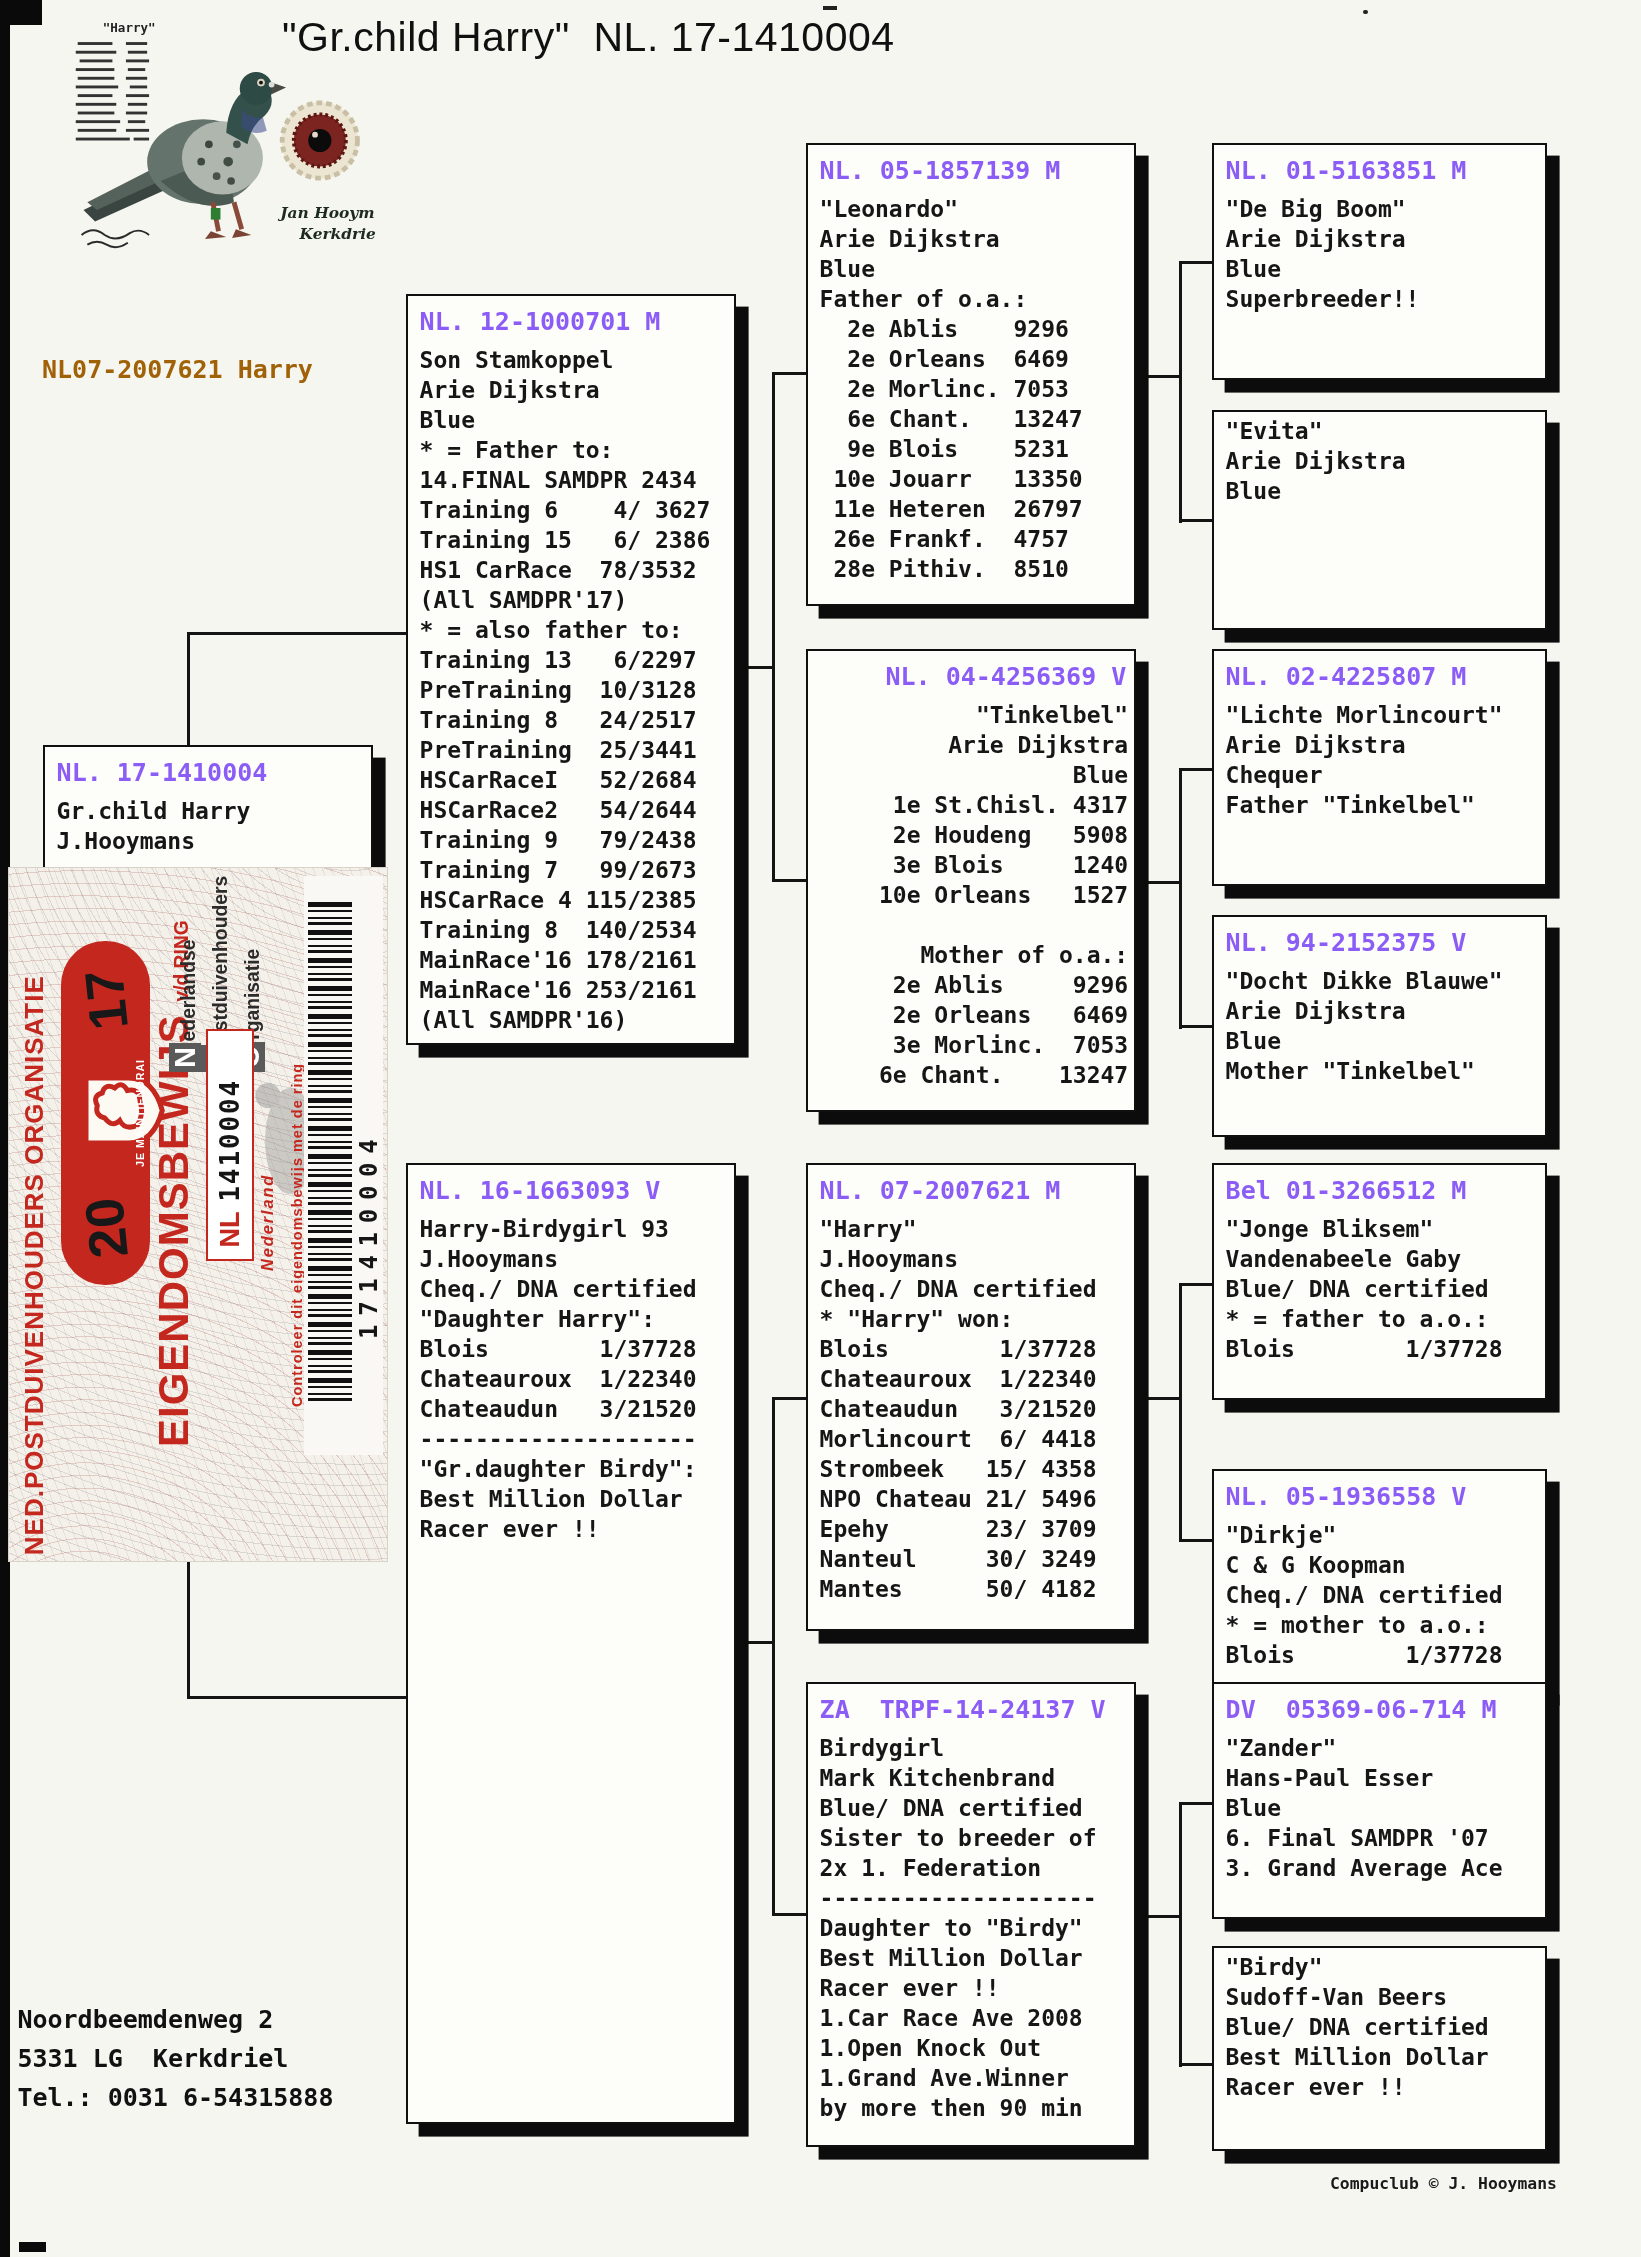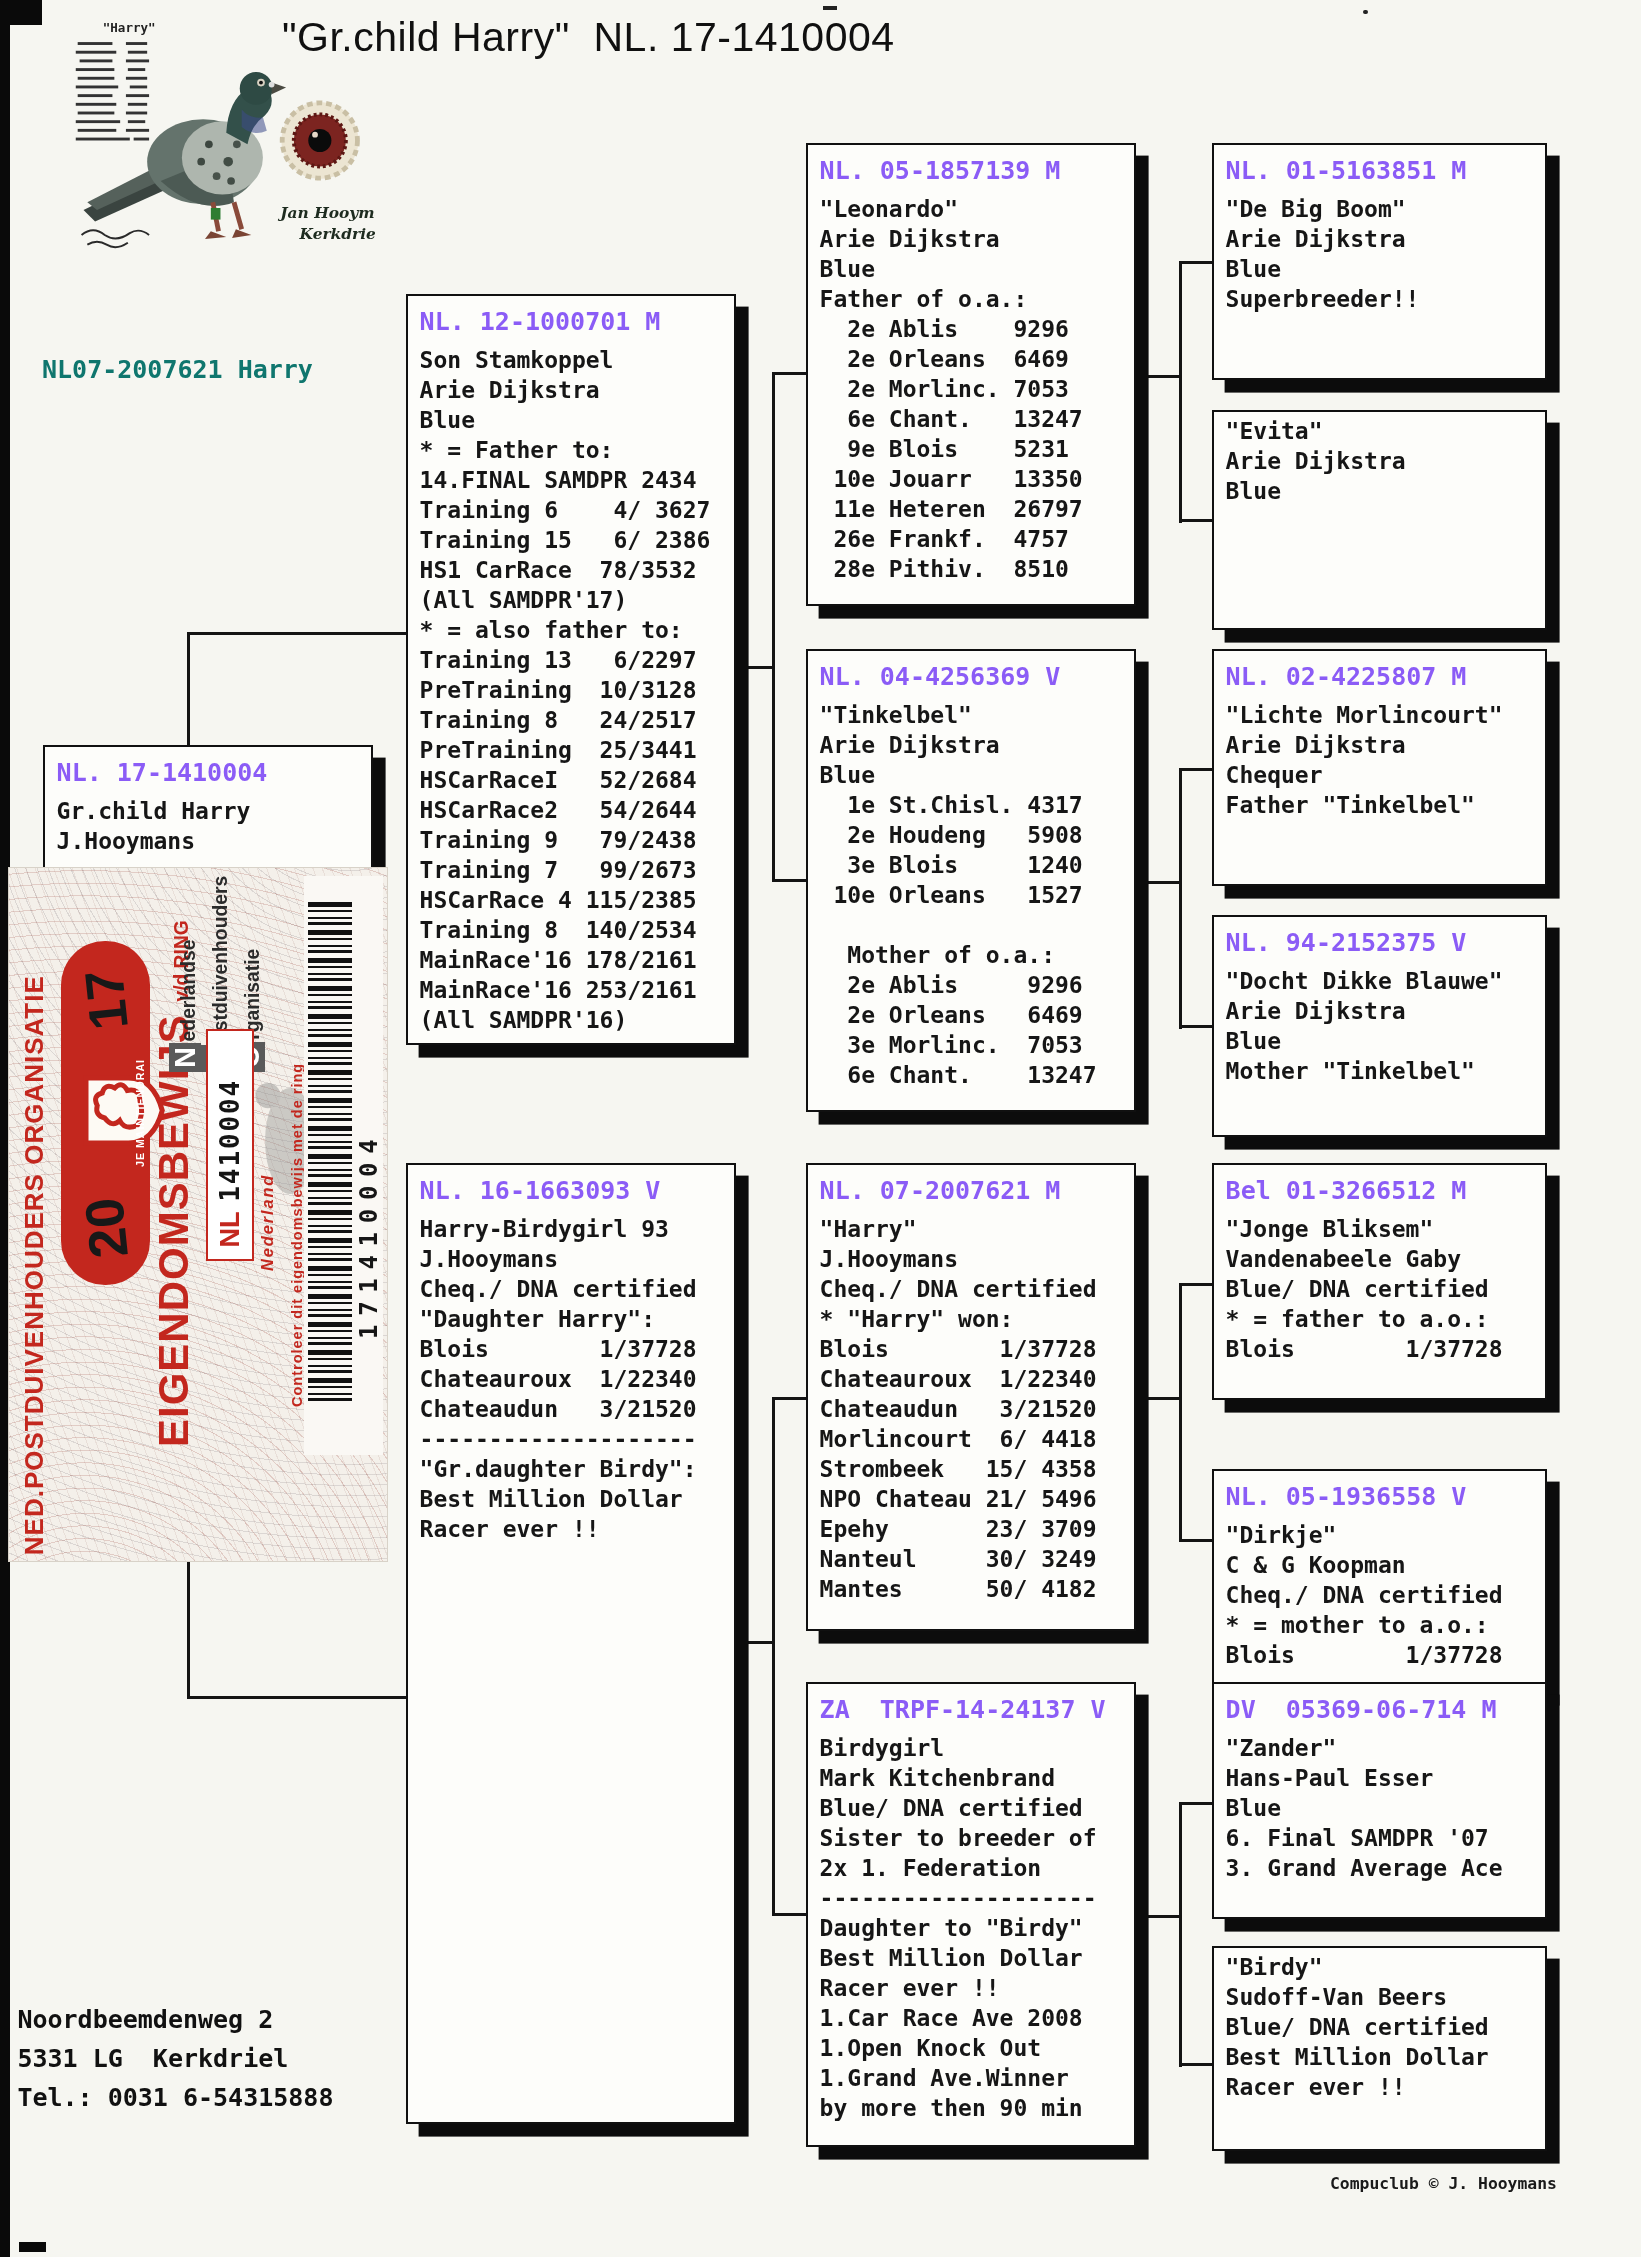--- a/index.html
+++ b/index.html
@@ -15,21 +15,21 @@
              white-space:pre;padding:5.8px 7.7px 0 11.6px;}
   .pbox-body{font:bold 23px/30px "DejaVu Sans Mono",monospace;color:#161616;
              white-space:pre;padding:3.9px 5.8px 0 11.6px;}
   
   .hline,.vline{position:absolute;background:#141414;z-index:1;}
   .hline{height:2.9px;}
   .vline{width:2.9px;}
   
   .title{position:absolute;left:282px;top:13.5px;font-family:"Liberation Sans",sans-serif;
          font-size:41px;color:#101010;letter-spacing:0.5px;white-space:pre;}
-  .ref-line{position:absolute;left:42px;top:355px;font:bold 25px "DejaVu Sans Mono",monospace;color:#0f766e;}
+  .ref-line{position:absolute;left:42px;top:355px;font:bold 25px "DejaVu Sans Mono",monospace;color:#a16207;}
   .owner{position:absolute;left:17.4px;top:1962px;color:#111;white-space:pre;}
   .owner .o-name{font:bold 30px/50px "DejaVu Sans Mono",monospace;}
   .owner .o-rest{font:bold 25px/39px "DejaVu Sans Mono",monospace;}
   .credit{position:absolute;left:1330px;top:2174px;font:bold 16.4px "DejaVu Sans Mono",monospace;color:#1a1a1a;}
   
   #photo{position:absolute;left:37px;top:17.4px;z-index:2;}
   
   #stamp{position:absolute;left:7.7px;top:867px;width:378px;height:693px;z-index:5;
          border:1px solid #d8d2c8;
          background-color:#f4f0ea;
@@ -258,21 +258,21 @@
   2e Orleans  6469
   2e Morlinc. 7053
   6e Chant.   13247
   9e Blois    5231
  10e Jouarr   13350
  11e Heteren  26797
  26e Frankf.  4757
  28e Pithiv.  8510</div>
   </div>
 
-  <div class="pbox" style="left:806px;top:649px;width:330px;height:463px;">
+  <div class="pbox" style="left:806px;top:649px;width:330px;height:463px;text-align:right;">
     <div class="pbox-ring">NL. 04-4256369 V</div>
     <div class="pbox-body">"Tinkelbel"
 Arie Dijkstra
 Blue
   1e St.Chisl. 4317
   2e Houdeng   5908
   3e Blois     1240
  10e Orleans   1527
 
   Mother of o.a.:

